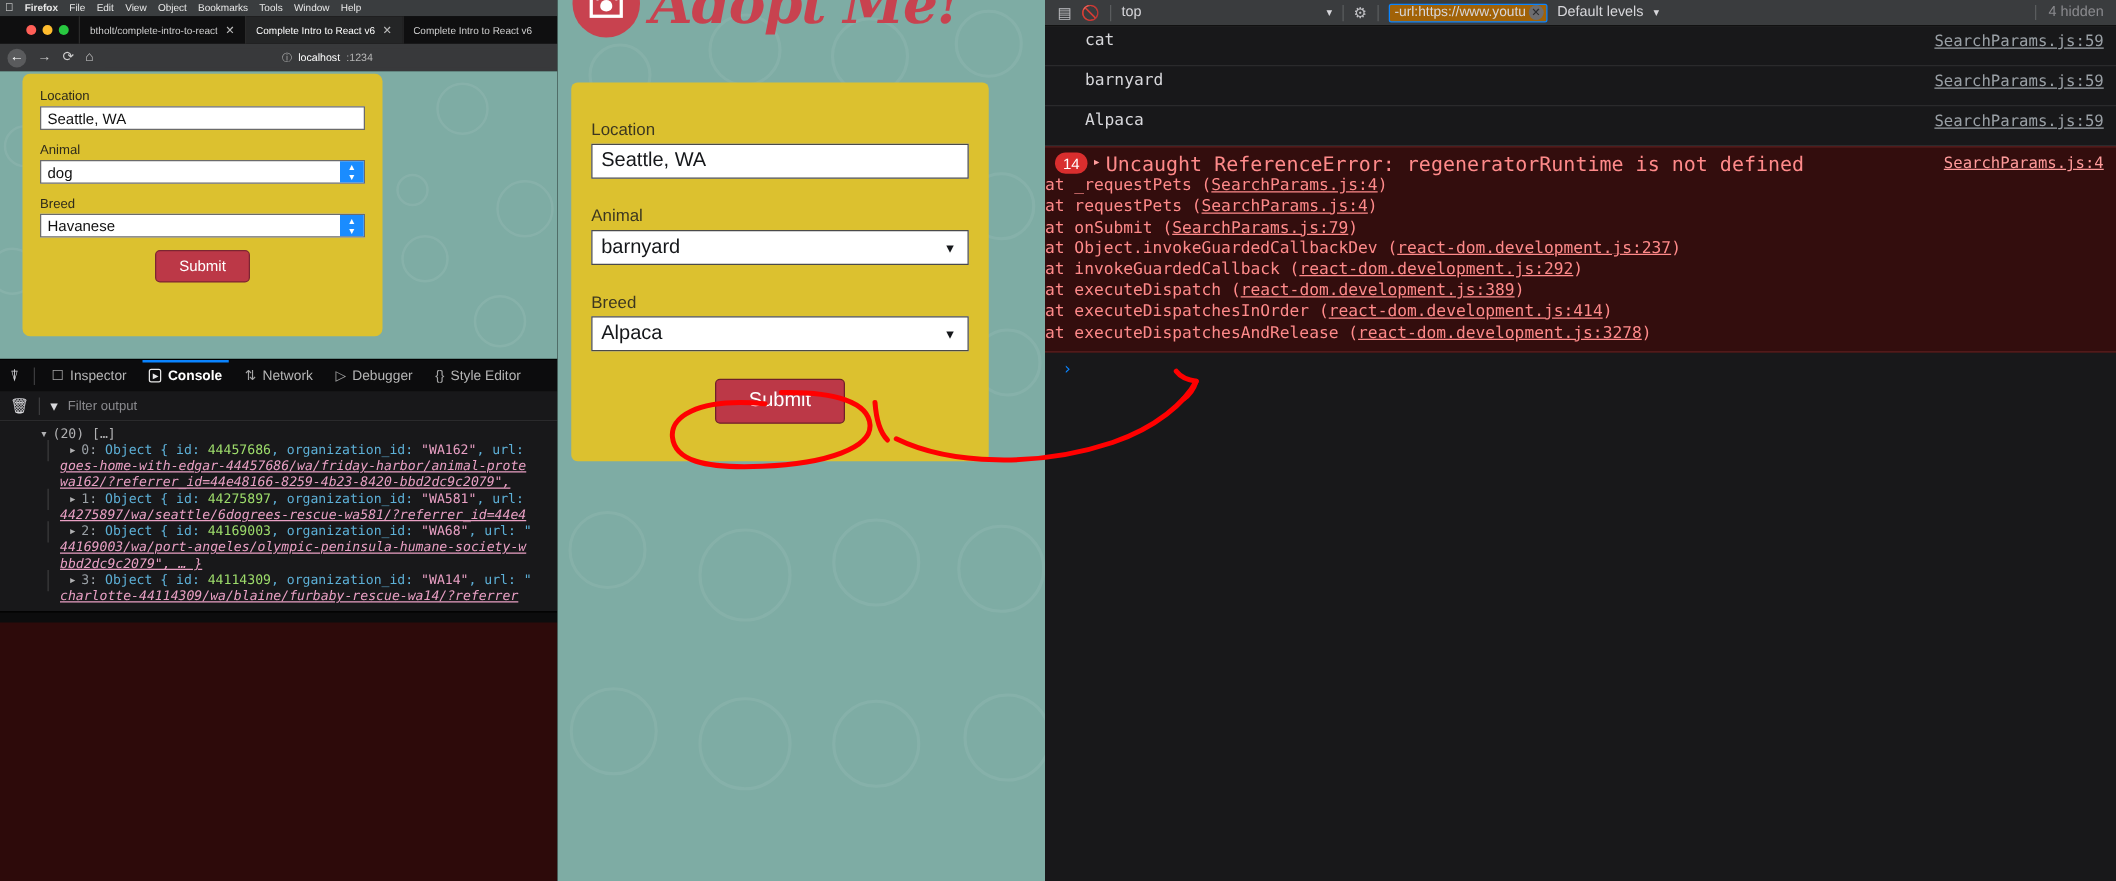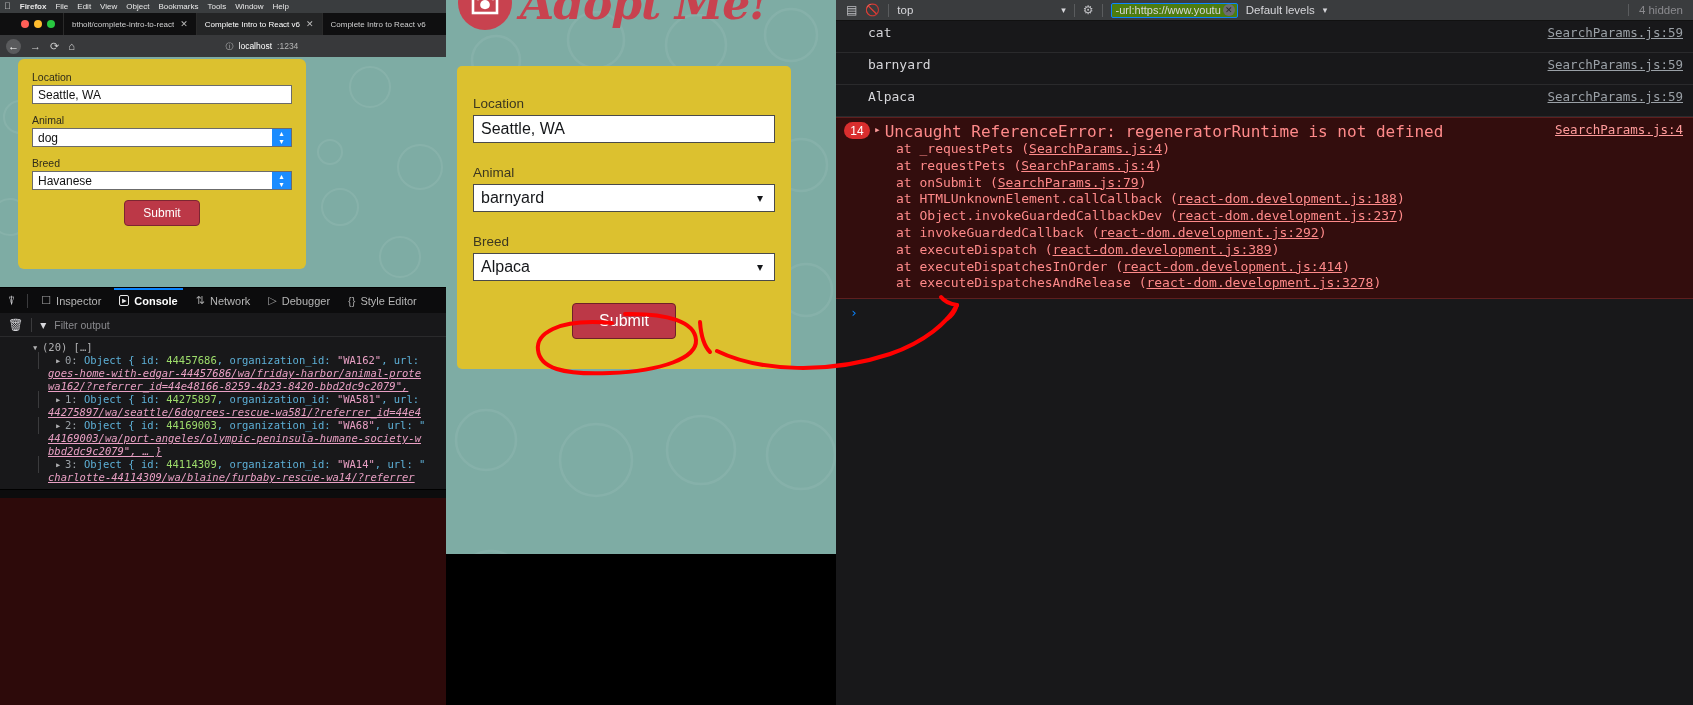--- a/index.html
+++ b/index.html
@@ -123,21 +123,21 @@
   .k-url { color:#e9a0c4; text-decoration:underline; font-style:italic; }
   .cl-cont { padding-left:48px; }
   .dt-bottombar {
     height:26px; background:#0c0c0d; color:#b1b1b3; font-size:14px;
     display:flex; align-items:center; padding:0 8px; border-top:1px solid #000;
   }
   .left-filler { position:absolute; left:0; top:498px; width:446px; height:207px; background:#2d0a0a; }
 
   
   .center-pane {
-    position:absolute; left:446px; top:0; width:390px; height:554px;
+    position:absolute; left:446px; top:0; width:390px; height:705px;
     background:#7eaca4; overflow:hidden;
   }
   .logo-row {
     position:absolute; left:0; top:-28px; width:390px; height:62px;
     display:flex; align-items:center; gap:8px; padding-left:12px;
   }
   .logo-badge {
     width:54px; height:54px; border-radius:50%; background:#c8424f;
     display:flex; align-items:center; justify-content:center; flex:0 0 auto;
   }
@@ -171,21 +171,21 @@
   .rc-toolbar {
     height:21px; background:#3a3c3e; display:flex; align-items:center;
     gap:8px; padding:0 10px; color:#d7d7db; font-size:11.5px;
     border-bottom:1px solid #111;
   }
   .rc-toolbar .ic { opacity:.85; font-size:12px; }
   .rc-toolbar .vsep { width:1px; height:13px; background:#5a5c5e; }
   .rc-ctxt { font-size:11.5px; color:#d7d7db; }
   .rc-caret { font-size:9px; color:#d7d7db; }
   .rc-filter {
-    background:#4d7c0f; border:1px solid #0a84ff; border-radius:2px;
+    background:#a16207; border:1px solid #0a84ff; border-radius:2px;
     height:15px; display:flex; align-items:center; padding:0 2px 0 4px;
     font-size:11px; color:#d7d7db; max-width:140px; overflow:hidden;
   }
   .rc-filter .txt { white-space:nowrap; overflow:hidden; }
   .rc-x { width:12px;height:12px;border-radius:50%;background:#6d6d70;color:#2b2b2d;
           font-size:9px;display:flex;align-items:center;justify-content:center;flex:0 0 auto;margin-left:2px;}
   .rc-hidden { color:#8a8a8e; font-size:11.5px; margin-left:auto; padding-left:10px;
                border-left:1px solid #5a5c5e; }
 
   .rc-body { font-family:"DejaVu Sans Mono", monospace; }
@@ -202,21 +202,21 @@
   }
   .rc-err-head { display:flex; align-items:flex-start; padding:0 10px 0 8px; }
   .rc-badge {
     background:#d92e2e; color:#fff; border-radius:9px; min-width:26px; height:17px;
     display:flex;align-items:center;justify-content:center; font-size:12px;
     font-family:"Liberation Sans", sans-serif; margin-right:4px; flex:0 0 auto;
   }
   .rc-tw { color:#ff9b9b; font-size:11px; padding:1px 4px 0 0; }
   .rc-msg { color:#ff8a8a; font-size:16px; flex:1; white-space:nowrap; }
   .rc-errsrc { color:#ff9b9b; text-decoration:underline; font-size:12.5px; white-space:nowrap; }
-  .rc-stack { padding-left:60px; }
+  .rc-stack { }
   .rc-frame { color:#ff8a8a; font-size:13px; line-height:16.8px; white-space:nowrap; }
   .rc-frame u { text-decoration:underline; }
   .rc-prompt { padding:6px 10px 6px 14px; color:#0a84ff; font-size:13px; font-family:"DejaVu Sans Mono", monospace; }
 
   
   .annot { position:absolute; inset:0; pointer-events:none; }
 </style>
 </head>
 <body>
 
@@ -479,21 +479,20 @@
         <div class="rc-err-head">
           <span class="rc-badge">14</span>
           <span class="rc-tw">▸</span>
           <span class="rc-msg">Uncaught ReferenceError: regeneratorRuntime is not defined</span>
           <span class="rc-errsrc">SearchParams.js:4</span>
         </div>
         <div class="rc-stack">
           <div class="rc-frame"><span>at _requestPets (</span><u>SearchParams.js:4</u><span>)</span></div>
           <div class="rc-frame"><span>at requestPets (</span><u>SearchParams.js:4</u><span>)</span></div>
           <div class="rc-frame"><span>at onSubmit (</span><u>SearchParams.js:79</u><span>)</span></div>
-          <div class="rc-frame"><span>at HTMLUnknownElement.callCallback (</span><u>react-dom.development.js:188</u><span>)</span></div>
           <div class="rc-frame"><span>at Object.invokeGuardedCallbackDev (</span><u>react-dom.development.js:237</u><span>)</span></div>
           <div class="rc-frame"><span>at invokeGuardedCallback (</span><u>react-dom.development.js:292</u><span>)</span></div>
           <div class="rc-frame"><span>at executeDispatch (</span><u>react-dom.development.js:389</u><span>)</span></div>
           <div class="rc-frame"><span>at executeDispatchesInOrder (</span><u>react-dom.development.js:414</u><span>)</span></div>
           <div class="rc-frame"><span>at executeDispatchesAndRelease (</span><u>react-dom.development.js:3278</u><span>)</span></div>
         </div>
       </div>
 
       <div class="rc-prompt">›</div>
     </div>

